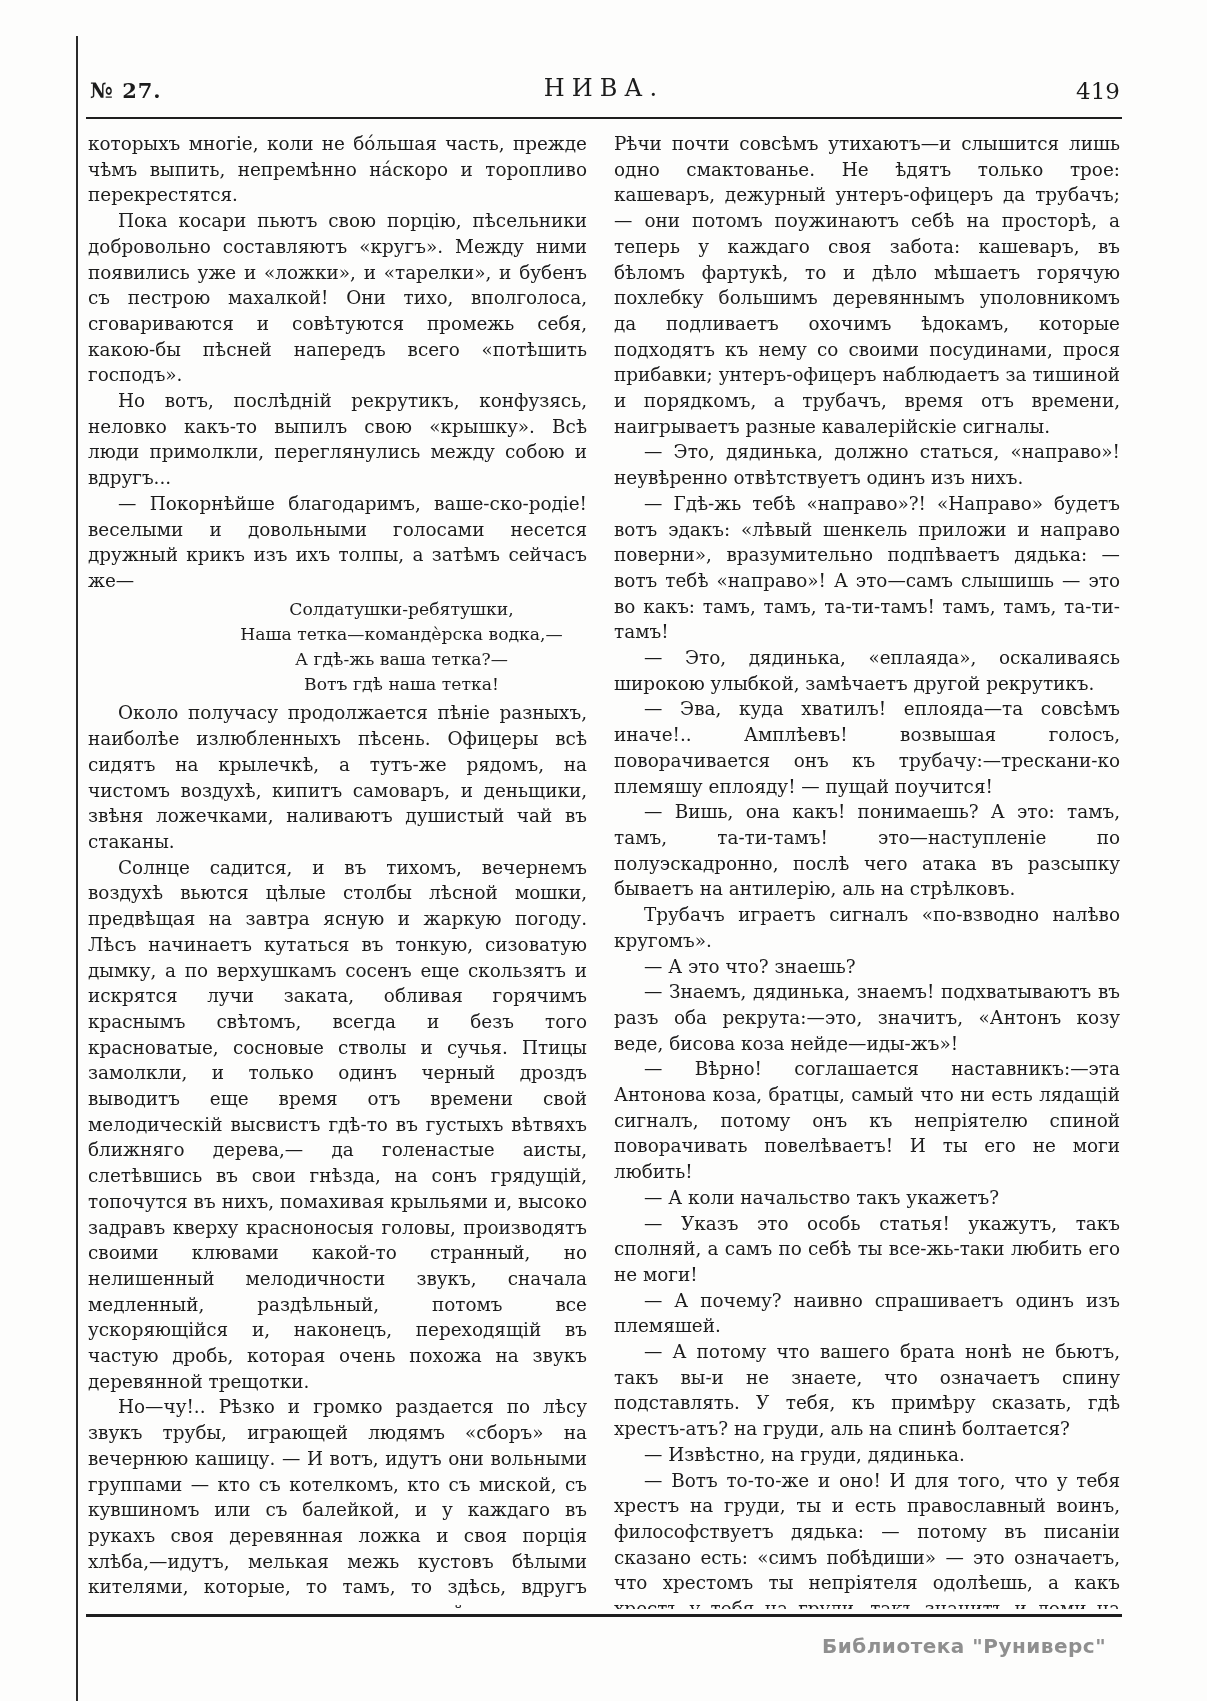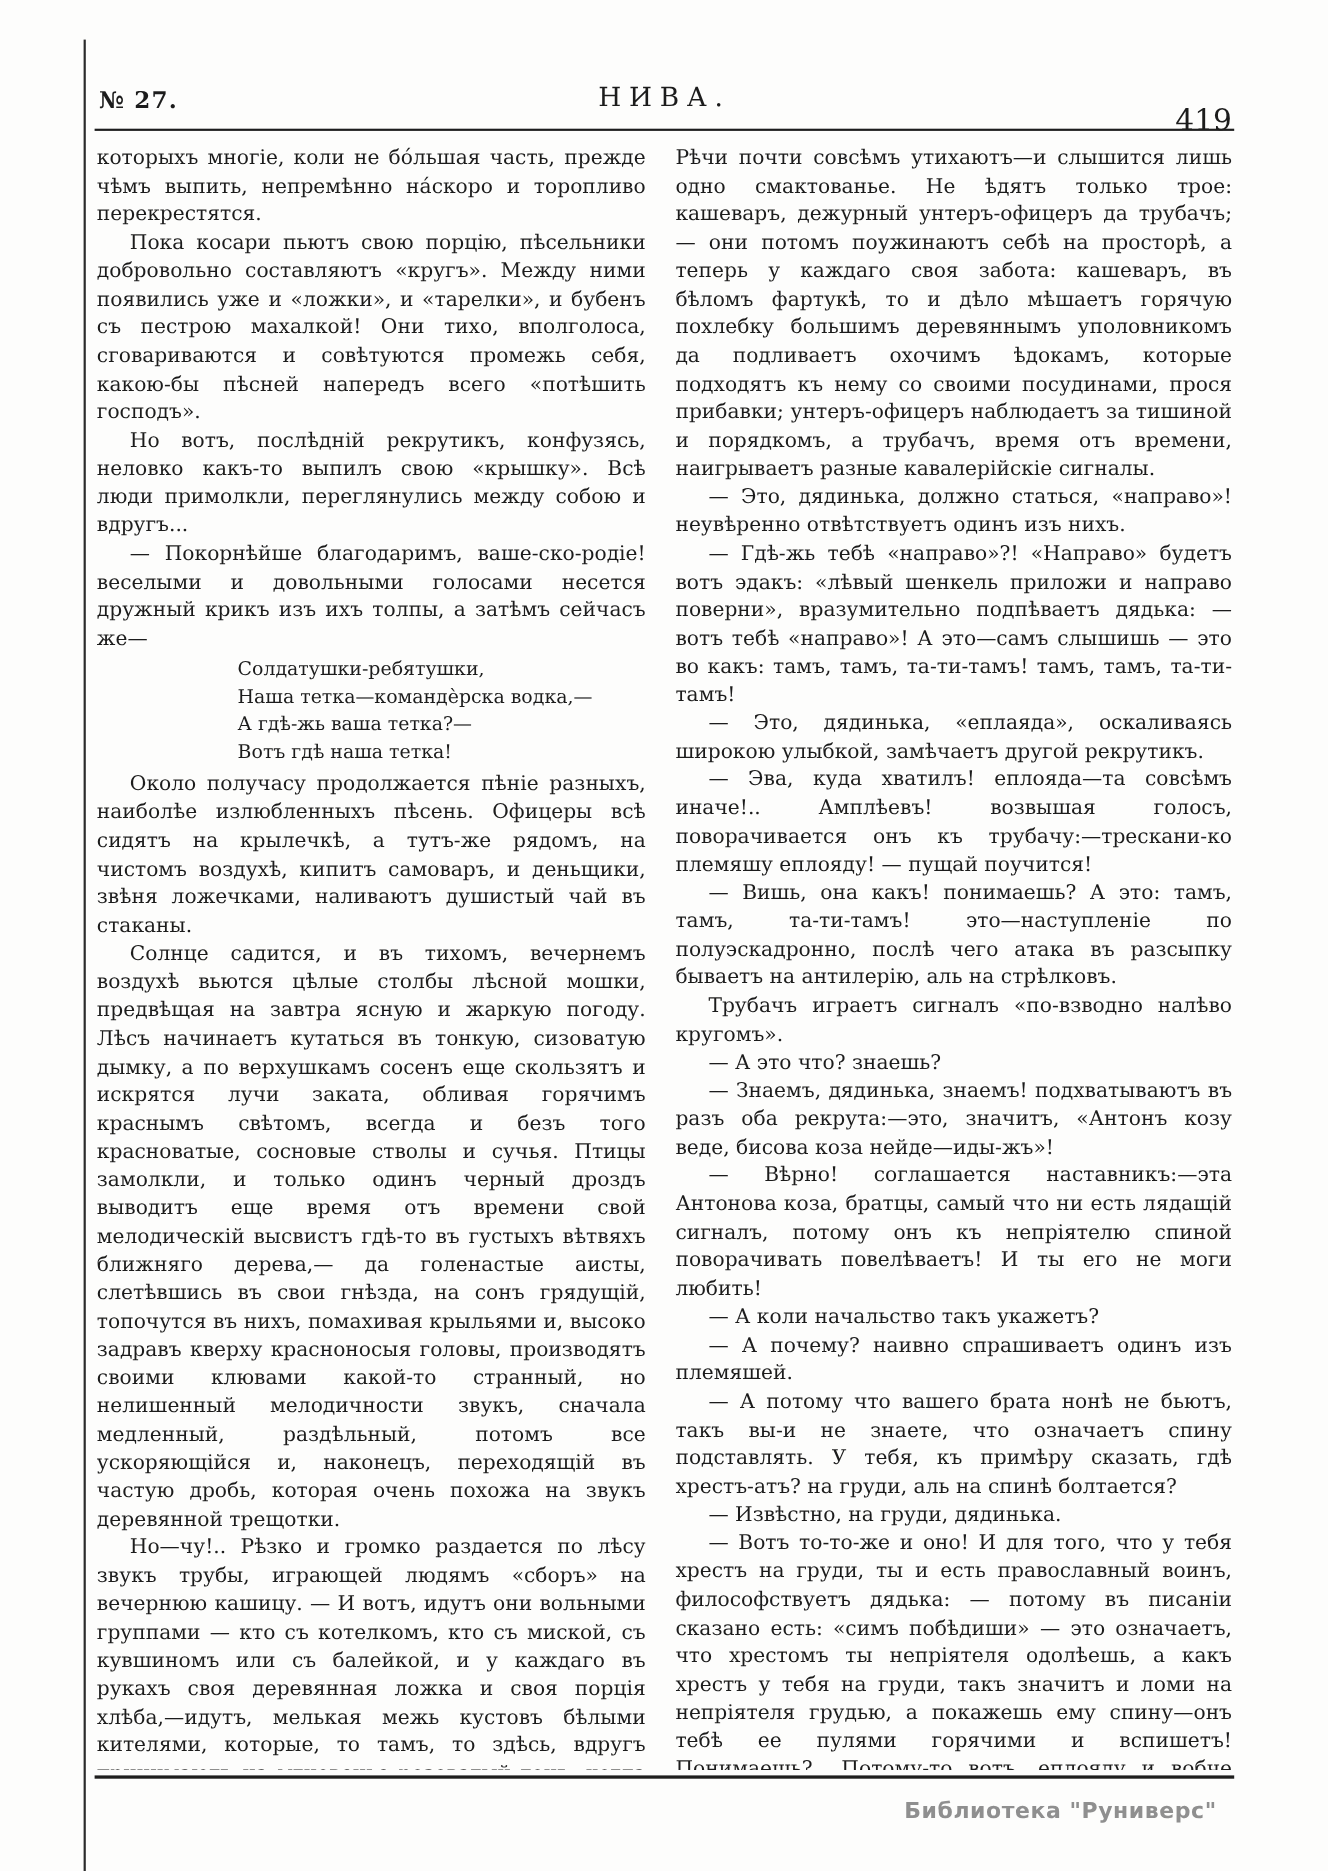--- a/index.html
+++ b/index.html
@@ -20,42 +20,42 @@
   }
   .hdr .issue{
     position:absolute;left:2px;top:4px;
     font-size:21px;font-weight:bold;letter-spacing:1px;
   }
   .hdr .title{
     position:absolute;left:0;right:0;top:0;text-align:center;
     font-size:24px;font-weight:normal;letter-spacing:7px;
   }
   .hdr .pageno{
-    position:absolute;right:0;top:20px;font-size:27px;
+    position:absolute;right:0;top:4px;font-size:23px;
   }
   .rule-top{
     position:absolute;left:86px;top:117px;width:1036px;height:2px;
     background:#1e1e1e;
   }
   .rule-bottom{
     position:absolute;left:86px;top:1614px;width:1036px;height:3px;
     background:#1e1e1e;
   }
   .columns{
     position:absolute;left:88px;top:131px;width:1034px;height:1478px;
     display:grid;grid-template-columns:499px 506px;column-gap:27px;
     font-size:18.4px;line-height:25.7px;text-align:justify;
     overflow:hidden;
   }
   .col{overflow:hidden;}
   .col p{margin:0;text-indent:30px;}
   .col p.noindent{text-indent:0;}
   .verse{
     margin:3px 0 3px 128px;
-    text-align:left;font-size:17.2px;line-height:25.2px;
+    text-align:center;font-size:17.2px;line-height:25.2px;
   }
   .watermark{
     position:absolute;left:822px;top:1634px;
     font-family:"DejaVu Sans", sans-serif;
     font-size:20px;font-weight:bold;color:#8f8f8f;
     letter-spacing:0.5px;
   }
 </style>
 </head>
 <body>
@@ -96,20 +96,21 @@
       <p>— Это, дядинька, должно статься, «направо»! неувѣренно отвѣтствуетъ одинъ изъ нихъ.</p>
       <p>— Гдѣ-жь тебѣ «направо»?! «Направо» будетъ вотъ эдакъ: «лѣвый шенкель приложи и направо поверни», вразумительно подпѣваетъ дядька: — вотъ тебѣ «направо»! А это—самъ слышишь — это во какъ: тамъ, тамъ, та-ти-тамъ! тамъ, тамъ, та-ти-тамъ!</p>
       <p>— Это, дядинька, «еплаяда», оскаливаясь широкою улыбкой, замѣчаетъ другой рекрутикъ.</p>
       <p>— Эва, куда хватилъ! еплояда—та совсѣмъ иначе!.. Амплѣевъ! возвышая голосъ, поворачивается онъ къ трубачу:—трескани-ко племяшу еплояду! — пущай поучится!</p>
       <p>— Вишь, она какъ! понимаешь? А это: тамъ, тамъ, та-ти-тамъ! это—наступленіе по полуэскадронно, послѣ чего атака въ разсыпку бываетъ на антилерію, аль на стрѣлковъ.</p>
       <p>Трубачъ играетъ сигналъ «по-взводно налѣво кругомъ».</p>
       <p>— А это что? знаешь?</p>
       <p>— Знаемъ, дядинька, знаемъ! подхватываютъ въ разъ оба рекрута:—это, значитъ, «Антонъ козу веде, бисова коза нейде—иды-жъ»!</p>
       <p>— Вѣрно! соглашается наставникъ:—эта Антонова коза, братцы, самый что ни есть лядащій сигналъ, потому онъ къ непріятелю спиной поворачивать повелѣваетъ! И ты его не моги любить!</p>
       <p>— А коли начальство такъ укажетъ?</p>
+      <p>— Указъ это особь статья! укажутъ, такъ сполняй, а самъ по себѣ ты все-жь-таки любить его не моги!</p>
       <p>— А почему? наивно спрашиваетъ одинъ изъ племяшей.</p>
       <p>— А потому что вашего брата нонѣ не бьютъ, такъ вы-и не знаете, что означаетъ спину подставлять. У тебя, къ примѣру сказать, гдѣ хрестъ-атъ? на груди, аль на спинѣ болтается?</p>
       <p>— Извѣстно, на груди, дядинька.</p>
       <p>— Вотъ то-то-же и оно! И для того, что у тебя хрестъ на груди, ты и есть православный воинъ, философствуетъ дядька: — потому въ писаніи сказано есть: «симъ побѣдиши» — это означаетъ, что хрестомъ ты непріятеля одолѣешь, а какъ хрестъ у тебя на груди, такъ значитъ и ломи на непріятеля грудью, а покажешь ему спину—онъ тебѣ ее пулями горячими и вспишетъ! Понимаешь?.. Потому-то вотъ, еплояду и вобче всякое наступленіе уважай, а Антонову козу не моги любить!</p>
 
     </section>
 
   </div>
 
   <div class="rule-bottom"></div>

